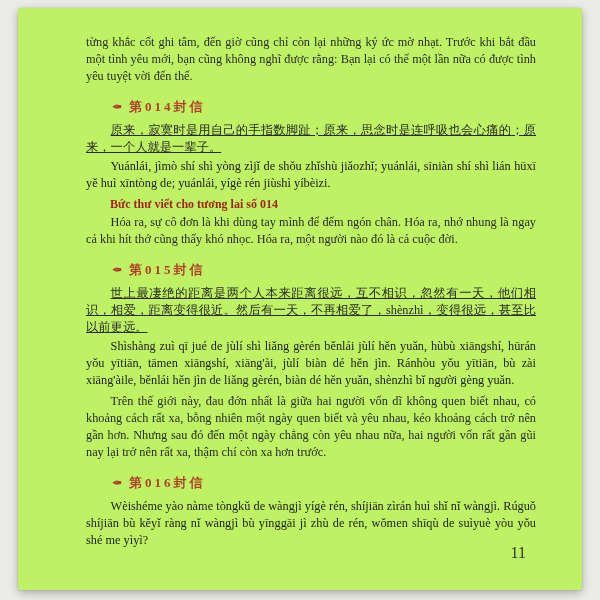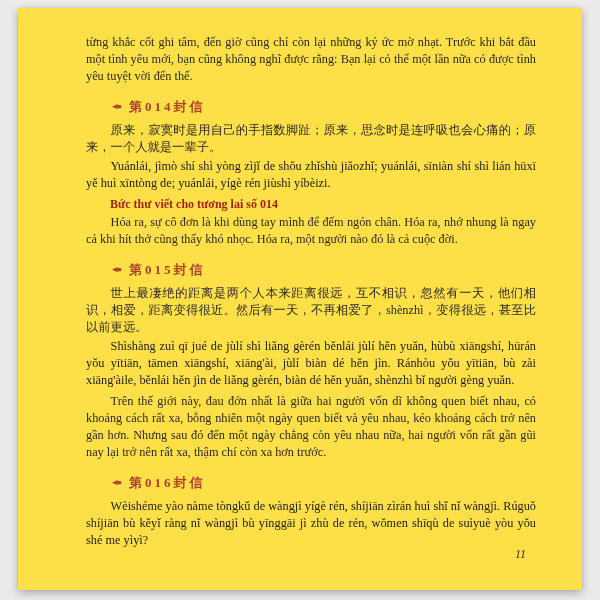--- a/index.html
+++ b/index.html
@@ -10,21 +10,21 @@
     background: #ebebe9;
     font-family: "Liberation Serif", "DejaVu Serif", serif;
     overflow: hidden;
   }
   .page {
     position: absolute;
     left: 18px;
     top: 8px;
     width: 564px;
     height: 582px;
-    background: #fde047;
+    background: #bef264;
     border-radius: 3px;
     box-shadow: 0 3px 10px rgba(0,0,0,0.28), 0 0 2px rgba(0,0,0,0.15);
     box-sizing: border-box;
     padding: 26px 46px 18px 68px;
   }
   .content {
     color: #2a2a2a;
     font-size: 12.3px;
     line-height: 1.38;
     text-align: justify;
@@ -46,20 +46,21 @@
     display: inline-block;
     color: #b0402c;
     font-size: 12px;
     letter-spacing: 0;
     margin-right: 7px;
     transform: scaleX(-1);
   }
   .cn {
     text-indent: 2em;
     margin-bottom: 2px;
+    text-decoration: underline;
   }
   .pinyin {
     text-indent: 2em;
     margin-bottom: 4px;
     color: #222;
   }
   .letter-title {
     color: #a3231d;
     font-weight: bold;
     font-size: 12px;
@@ -68,23 +69,22 @@
     text-align: left;
   }
   .vn {
     text-indent: 2em;
     margin-bottom: 2px;
   }
   .page-number {
     position: absolute;
     right: 56px;
     bottom: 28px;
-    font-size: 12px;
+    font-size: 16px;
     color: #333;
-    font-style: italic;
   }
 </style>
 </head>
 <body>
 
 <div class="page">
   <div class="content">
 
     <p class="intro">từng khắc cốt ghi tâm, đến giờ cũng chỉ còn lại những ký ức mờ nhạt. Trước khi bắt đầu một tình yêu mới, bạn cũng không nghĩ được rằng: Bạn lại có thể một lần nữa có được tình yêu tuyệt vời đến thế.</p>
 

